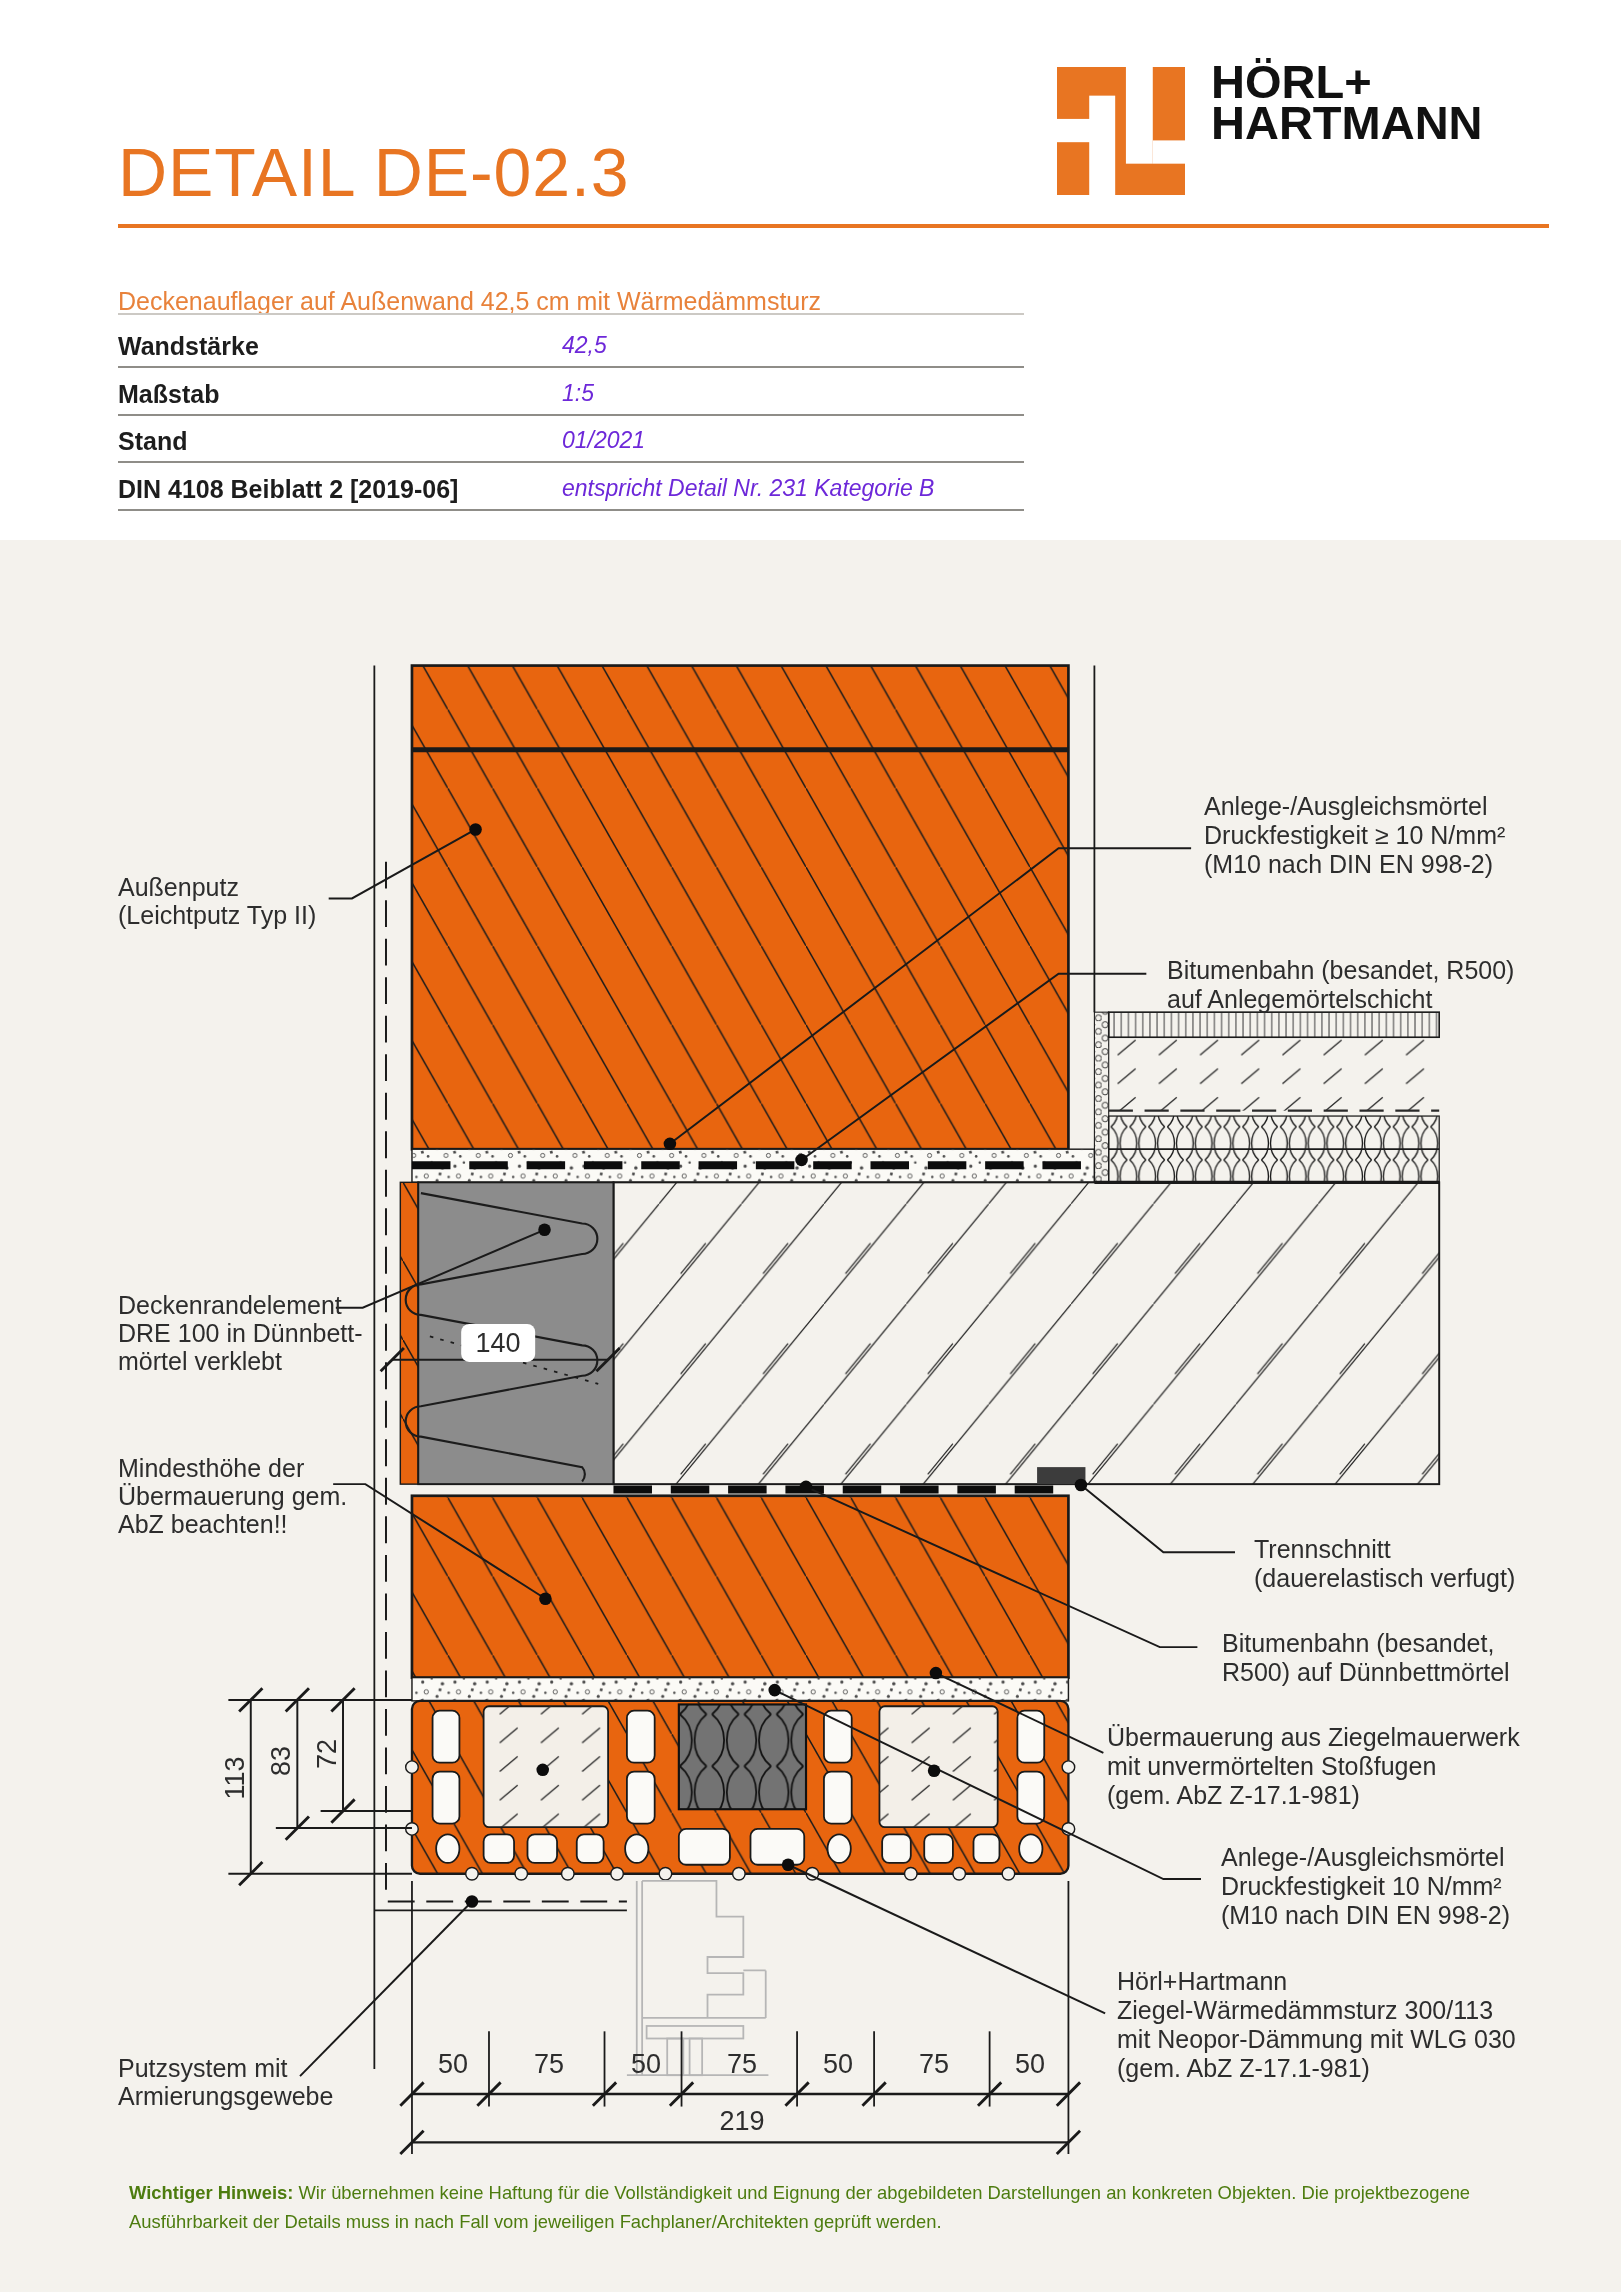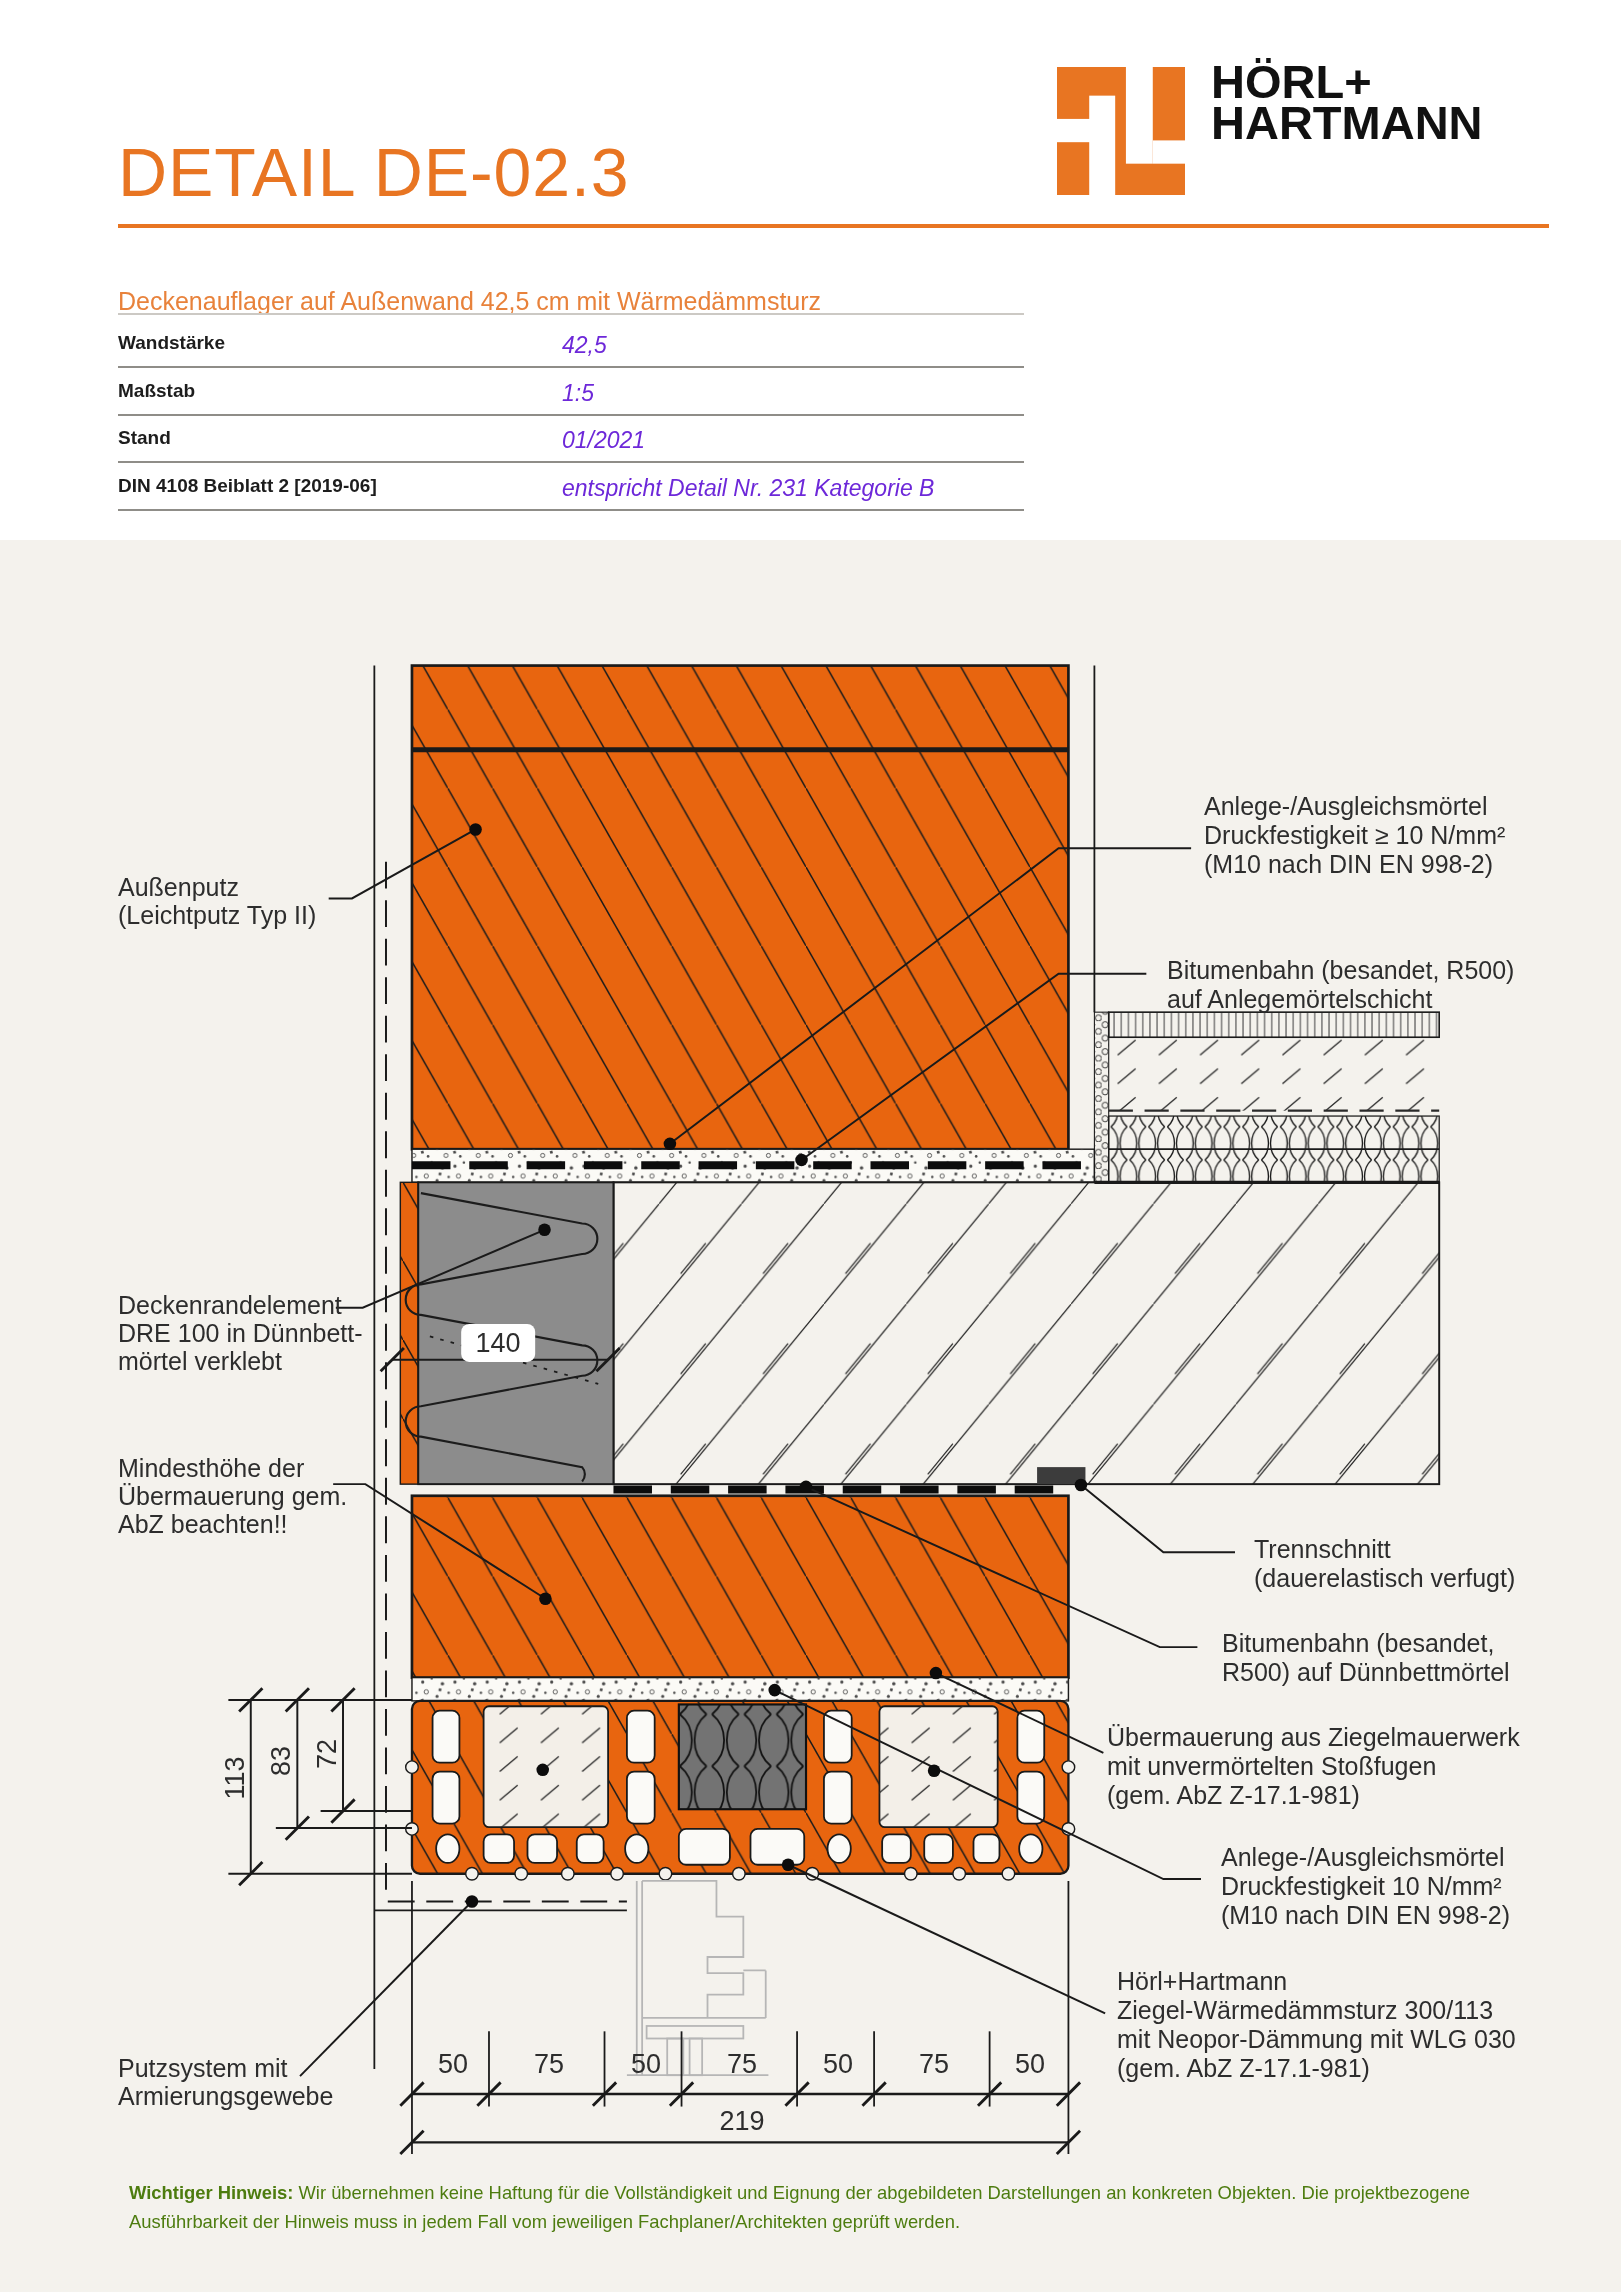--- a/index.html
+++ b/index.html
@@ -8,21 +8,21 @@
     font-family:"Liberation Sans", sans-serif;color:#1d1d1d;overflow:hidden;
   }
   .abs{position:absolute;}
   
   .title{left:118px;top:133px;font-size:68px;font-weight:400;color:#e87522;letter-spacing:0.9px;text-align:right;}
   .brand-rule{left:118px;top:224px;width:1431px;height:3.6px;background:#e87522;}
   .subtitle{left:118px;top:271px;font-size:25px;color:#e8823b;margin-top:16px;}
   .subrule{left:118px;top:313px;width:906px;height:1.8px;background:#ccc9c4;}
   .logo-word{left:1211px;top:61px;font-size:47px;line-height:41px;font-weight:700;color:#111;letter-spacing:0px;}
   
-  .trow-label{font-size:19px;font-weight:700;color:#1d1d1d;}
+  .trow-label{font-size:25px;font-weight:700;color:#1d1d1d;}
   .trow-value{font-size:23px;color:#6d28d9;font-style:italic;}
   .tsep{height:1.8px;background:#8f8d88;left:118px;width:906px;}
   
   .sheet{left:0;top:540px;width:1621px;height:1753px;background:#f4f2ed;}
   .dlabel{font-size:25px;line-height:28px;color:#2d2d2d;white-space:nowrap;}
   .dimtext{font-size:27px;color:#2d2d2d;transform:translate(-50%,0);white-space:nowrap;}
   .dimv{font-size:27px;color:#2d2d2d;transform:translate(-50%,-50%) rotate(-90deg);white-space:nowrap;}
   .dim140{transform:translate(-50%,-50%);background:#ffffff;border-radius:8px;
           padding:3.6px 14.3px;font-size:27px;color:#2d2d2d;}
   
@@ -364,15 +364,15 @@
 <div class="abs dimtext" style="left:549px;top:2049px;">75</div>
 <div class="abs dimtext" style="left:646px;top:2049px;">50</div>
 <div class="abs dimtext" style="left:742px;top:2049px;">75</div>
 <div class="abs dimtext" style="left:838px;top:2049px;">50</div>
 <div class="abs dimtext" style="left:934px;top:2049px;">75</div>
 <div class="abs dimtext" style="left:1030px;top:2049px;">50</div>
 <div class="abs dimtext" style="left:742px;top:2106px;">219</div>
 
 <div class="abs footer">
   <span style="font-weight:700;">Wichtiger Hinweis:</span><span> Wir übernehmen keine Haftung für die Vollständigkeit und Eignung der abgebildeten Darstellungen an konkreten Objekten. Die projektbezogene</span><br>
-  <span>Ausführbarkeit der Hinweis muss in jedem Fall vom jeweiligen Fachplaner/Architekten geprüft werden.</span>
+  <span>Ausführbarkeit der Details muss in nach Fall vom jeweiligen Fachplaner/Architekten geprüft werden.</span>
 </div>
 
 
 </body></html>

